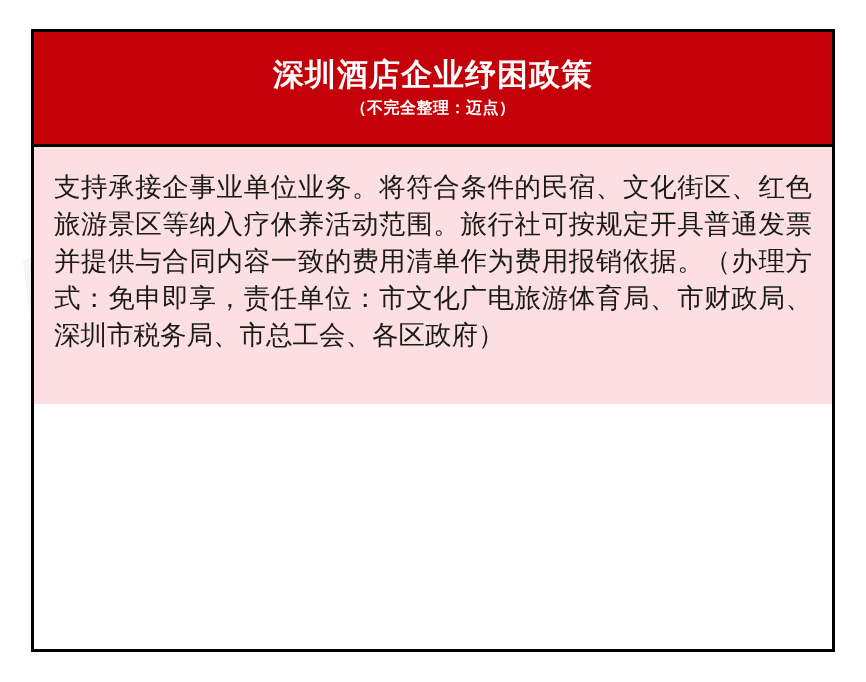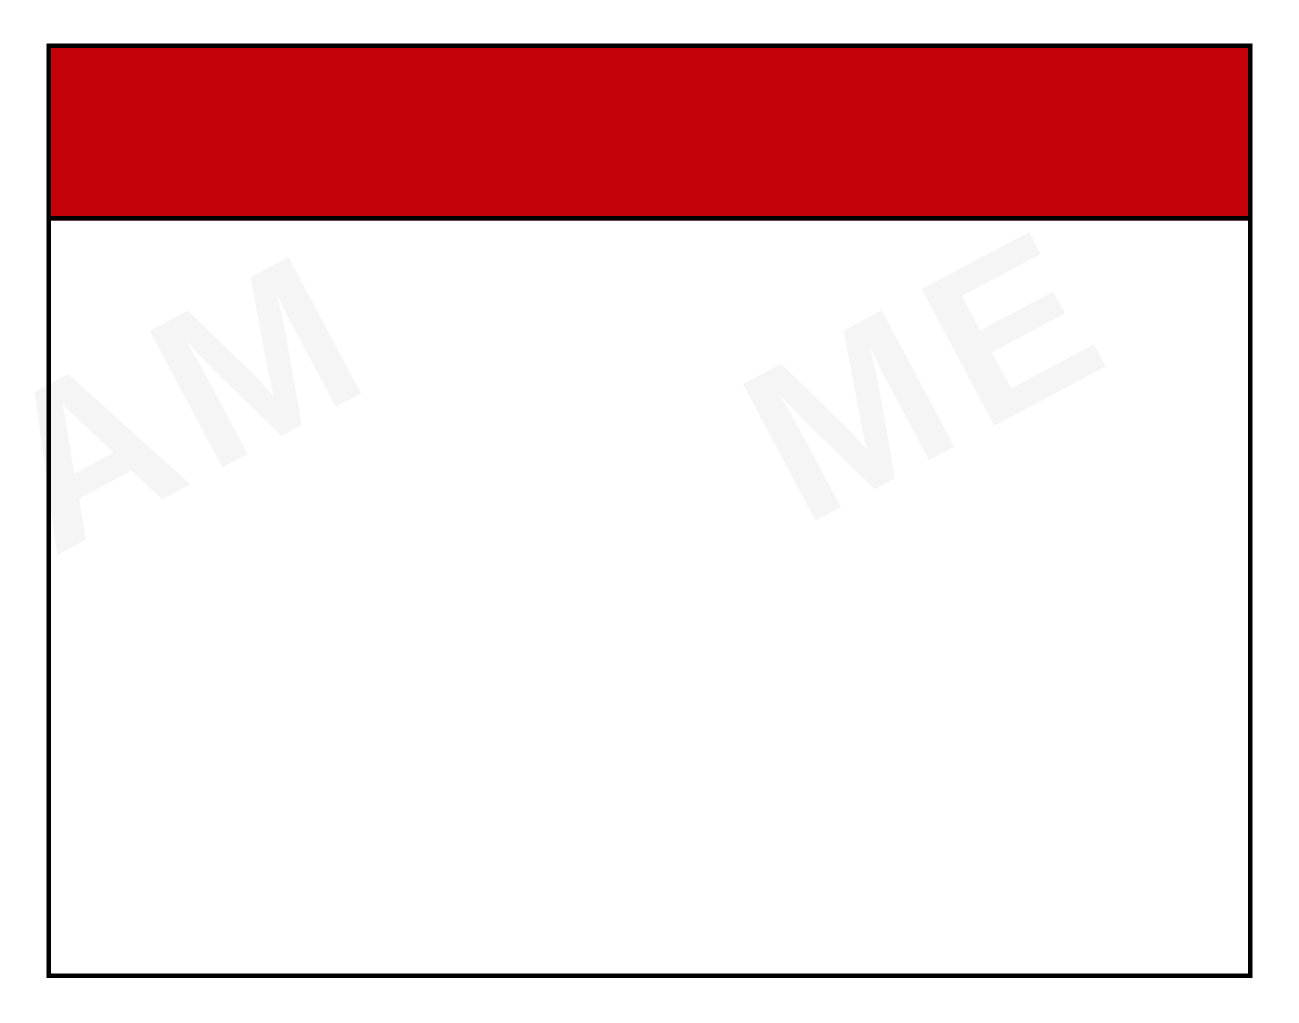--- a/index.html
+++ b/index.html
@@ -123,17 +123,22 @@
 <body>
 
 <div id="watermark">
   <div class="wm-text wm-a">AM</div>
   <div class="wm-text wm-b">ME</div>
 </div>
 
 <div id="policy-card">
 
   <div class="card-header">
+    <div class="card-title">深圳酒店企业纾困政策</div>
+    <div class="card-subtitle">（不完全整理：迈点）</div>
   </div>
 
 
+  <div class="card-row row-pink">
+    <div class="row-text">支持承接企事业单位业务。将符合条件的民宿、文化街区、红色旅游景区等纳入疗休养活动范围。旅行社可按规定开具普通发票并提供与合同内容一致的费用清单作为费用报销依据。（办理方式：免申即享，责任单位：市文化广电旅游体育局、市财政局、深圳市税务局、市总工会、各区政府）</div>
+  </div>
 
 </div>
 
 </body></html>

